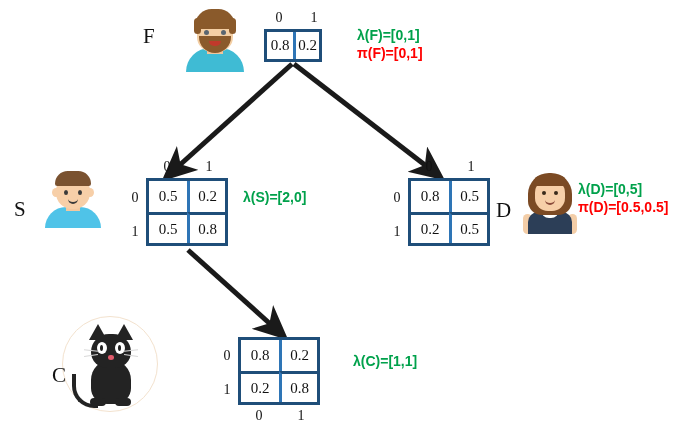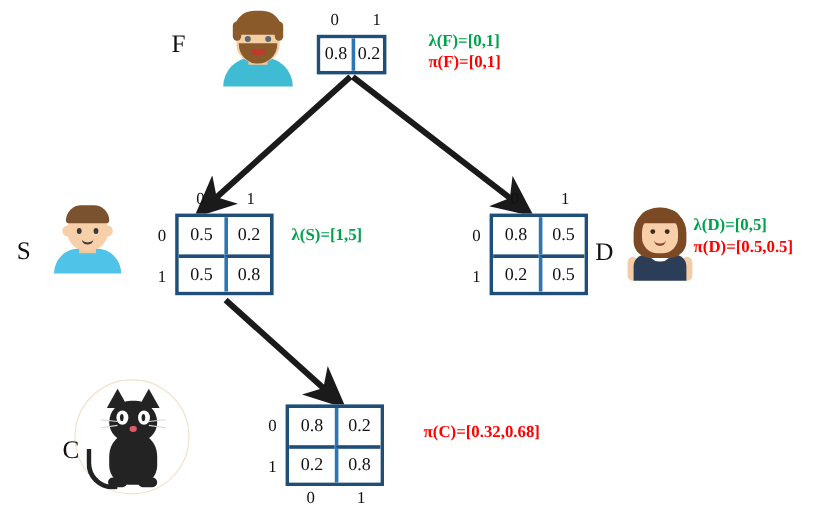--- a/index.html
+++ b/index.html
@@ -32,21 +32,21 @@
     font-size:14px;color:#111;text-align:center;width:18px;
   }
 
   
   .nodeletter{
     position:absolute;font-family:"Liberation Serif", serif;
     font-size:21px;color:#111;
   }
 
   
-  .ann{position:absolute;font-family:Liberation Serif, serif;font-size:14px;font-weight:bold;line-height:18px;white-space:nowrap;}
+  .ann{position:absolute;font-family:Liberation Sans, sans-serif;font-size:14px;font-weight:bold;line-height:18px;white-space:nowrap;}
   .ann .lam{color:#00A14B;display:block;}
   .ann .pi{color:#FF0000;display:block;}
 
   
   svg.edges{position:absolute;left:0;top:0;width:700px;height:434px;pointer-events:none;}
 
   
   .avatar{position:absolute;}
 
   
@@ -170,21 +170,21 @@
   <div class="ilab" style="left:126px;top:224px;">1</div>
 
   <div class="cpt cols2 rows2" style="left:146px;top:178px;width:82px;height:68px;">
     <div class="cell">0.5</div>
     <div class="cell vdiv">0.2</div>
     <div class="cell hdiv">0.5</div>
     <div class="cell hdiv vdiv">0.8</div>
   </div>
 
   <div class="ann" style="left:243px;top:188px;">
-    <span class="lam">λ(S)=[1,5]</span>
+    <span class="lam">λ(S)=[2,0]</span>
   </div>
 
   <div class="avatar av-d" style="left:519px;top:168px;">
     <div class="armL"></div>
       <div class="armR"></div>
       <div class="dress"></div>
       <div class="collar"></div>
     <div class="neck"></div>
       <div class="hairback"></div>
       <div class="face"></div>
@@ -240,16 +240,16 @@
     <div class="cell">0.8</div>
     <div class="cell vdiv">0.2</div>
     <div class="cell hdiv">0.2</div>
     <div class="cell hdiv vdiv">0.8</div>
   </div>
 
   <div class="ilab" style="left:250px;top:408px;">0</div>
   <div class="ilab" style="left:292px;top:408px;">1</div>
 
   <div class="ann" style="left:353px;top:352px;">
-    <span class="pi">π(C)=[0.32,0.68]</span>
+    <span class="lam">λ(C)=[1,1]</span>
   </div>
 
 </div>
 
 </body></html>

